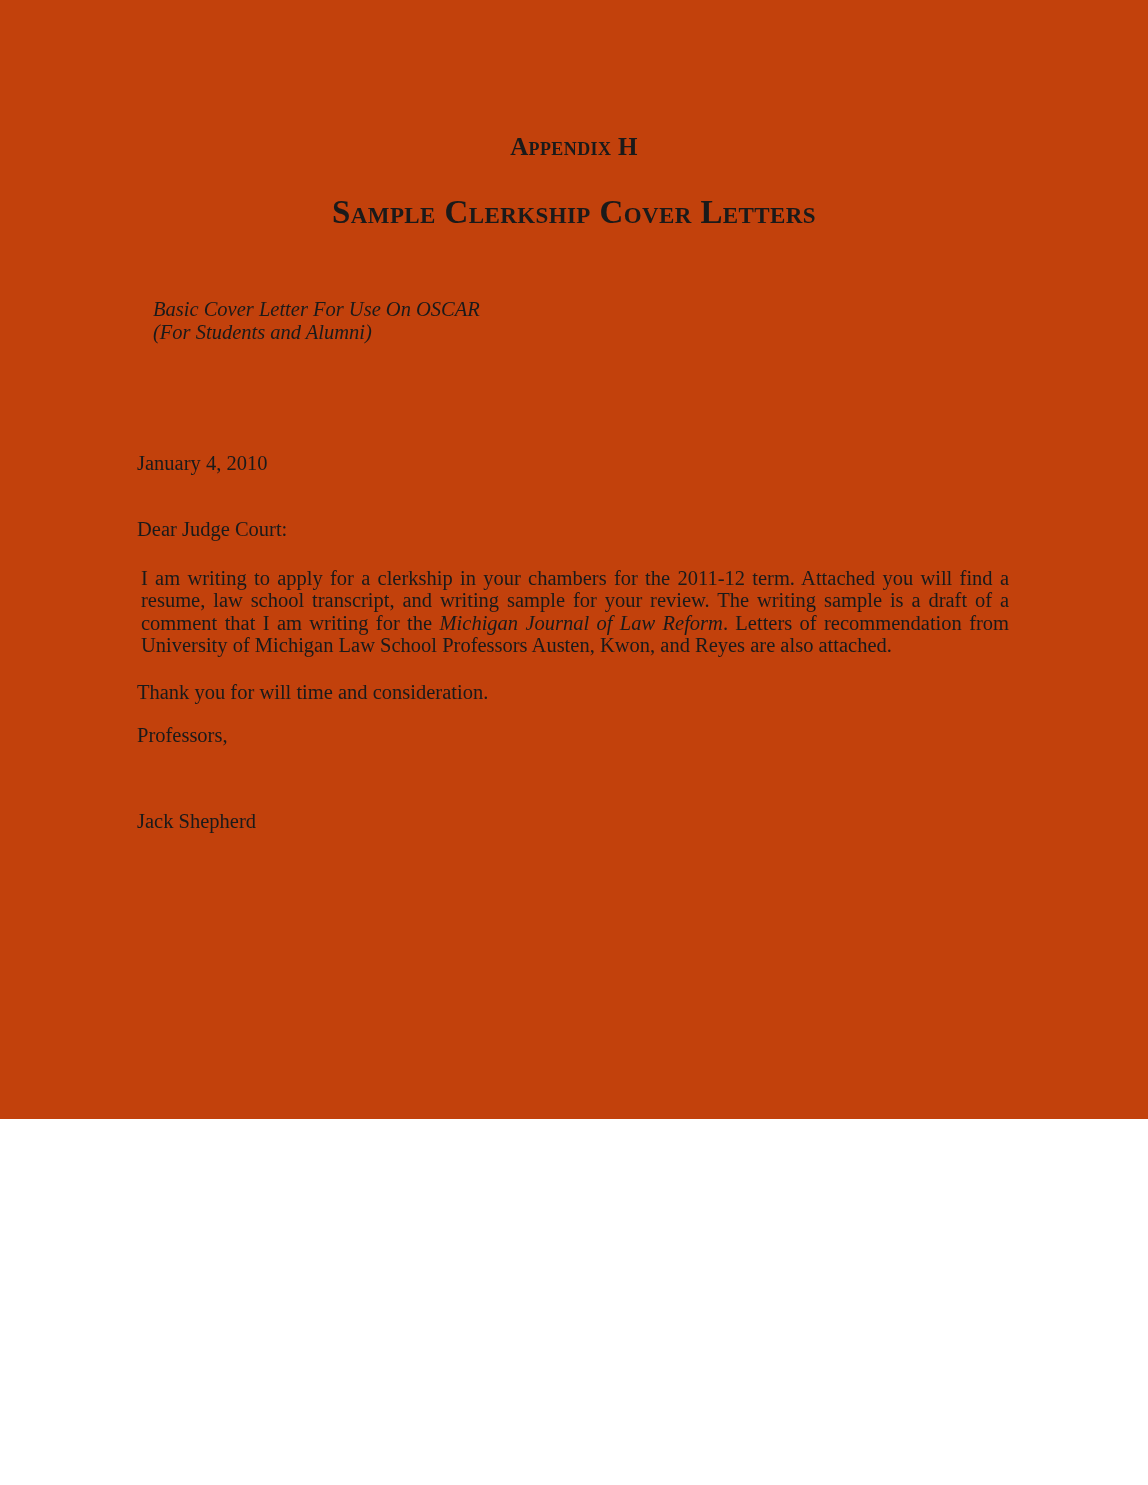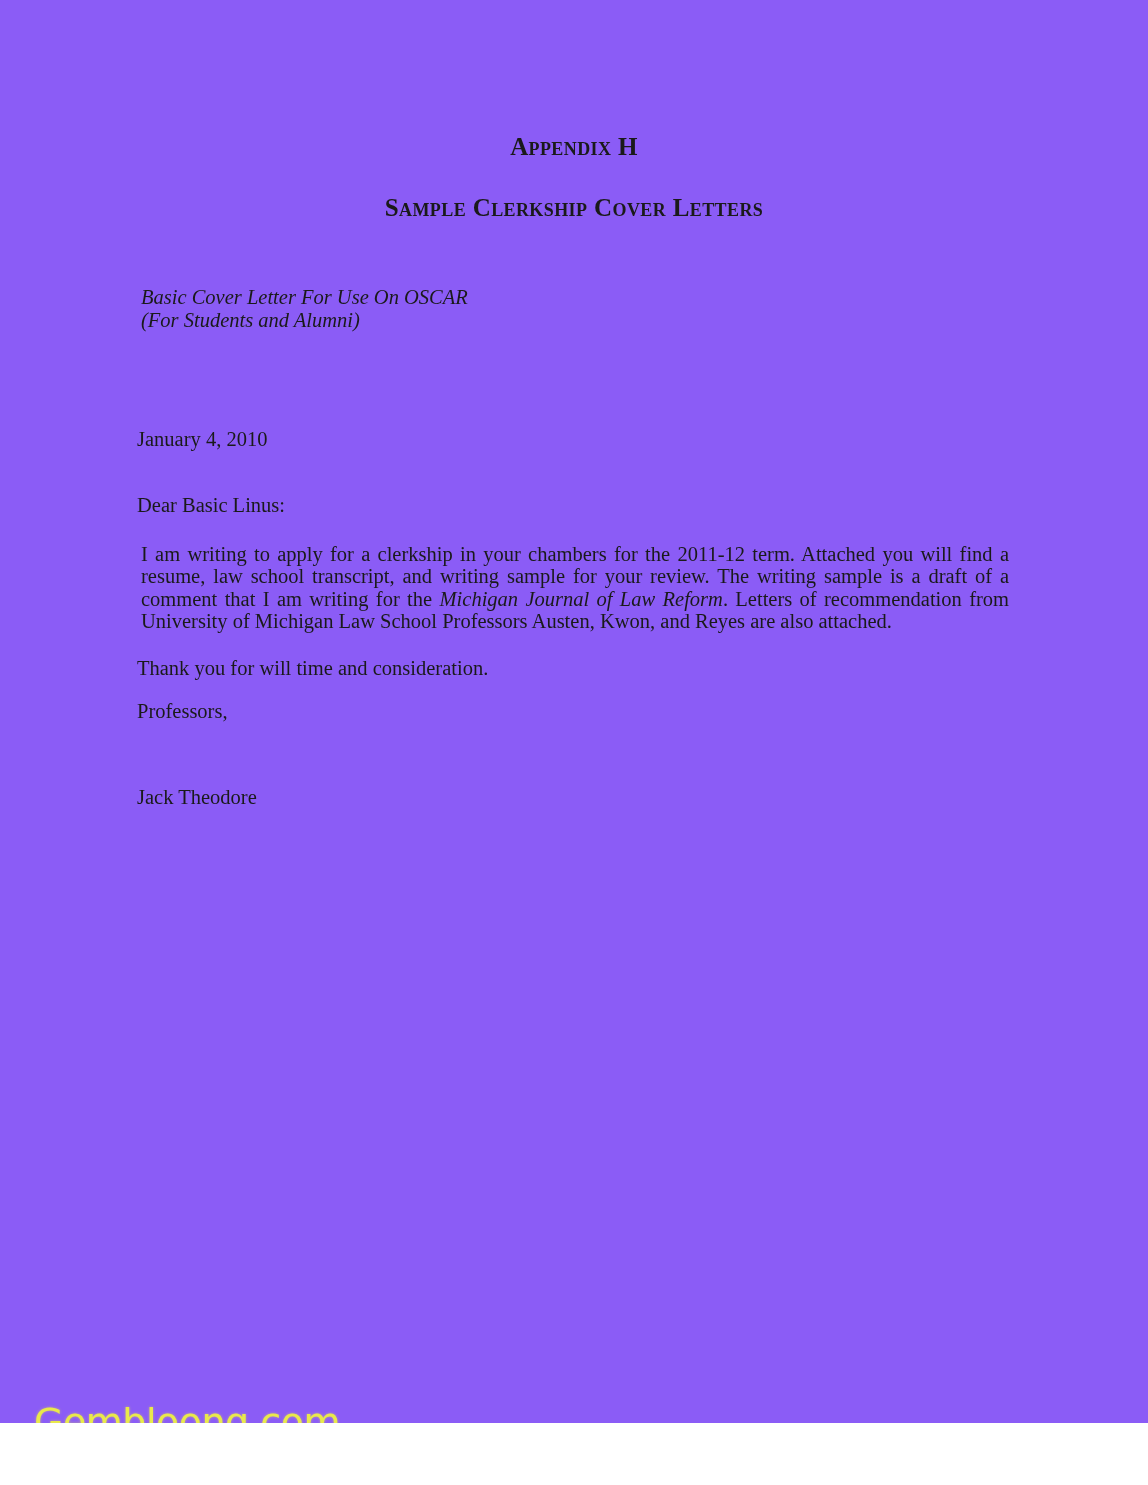--- a/index.html
+++ b/index.html
@@ -5,22 +5,22 @@
 <style>
   html, body {
     margin: 0;
     padding: 0;
     background: #ffffff;
   }
 
   .page {
     position: relative;
     width: 1148px;
-    height: 1423px;
-    background: #8b5cf6;
+    height: 1119px;
+    background: #c2410c;
     margin: 0 auto;
     overflow: hidden;
     font-family: "Liberation Serif", "DejaVu Serif", serif;
     color: #1a1a1a;
     -webkit-font-smoothing: antialiased;
   }
 
   
   .headings {
     position: absolute;
@@ -33,21 +33,21 @@
   .appendix-title {
     font-size: 25px;
     font-weight: bold;
     font-variant: small-caps;
     letter-spacing: 0.4px;
     line-height: 1.2;
     margin: 0;
   }
 
   .doc-subtitle {
-    font-size: 25px;
+    font-size: 33px;
     font-weight: bold;
     font-variant: small-caps;
     letter-spacing: 0.4px;
     line-height: 1.2;
     margin: 31px 0 0 0;
   }
 
   
   .letter {
     position: absolute;
@@ -55,21 +55,21 @@
     top: 282px;
     width: 876px;
     font-size: 20.5px;
     line-height: 21.8px;
   }
 
   .sample-label {
     font-style: italic;
     font-size: 20.5px;
     line-height: 22.5px;
-    margin: 4px;
+    margin: 16px;
     white-space: pre-line;
   }
 
   .spacer-lg  { height: 72px; }
   .spacer-md  { height: 22px; }
   .spacer-sm  { height: 21px; }
   .spacer-sig { height: 64px; }
 
   .sender-block   { margin: 0; white-space: pre-line; line-height: 21.8px; }
   .date-line      { margin: 0; }
@@ -125,35 +125,35 @@
 
     <div class="spacer-md"></div>
 
     <p class="date-line">January 4, 2010</p>
 
     <div class="spacer-md"></div>
 
 
     <div class="spacer-md"></div>
 
-    <p class="salutation">Dear Basic Linus:</p>
+    <p class="salutation">Dear Judge Court:</p>
 
     <div class="spacer-md"></div>
 
     <p class="body-paragraph"><span>I am writing to apply for a clerkship in your chambers for the 2011-12 term.  Attached you will find a resume, law school transcript, and writing sample for your review.  The writing sample is a draft of a comment that I am writing for the </span><span class="journal">Michigan Journal of Law Reform</span><span>.  Letters of recommendation from University of Michigan Law School Professors Austen, Kwon, and Reyes are also attached.</span></p>
 
     <div class="spacer-sm"></div>
 
     <p class="closing-line">Thank you for will time and consideration.</p>
 
     <div class="spacer-sm"></div>
 
     <p class="closing-line">Professors,</p>
 
     <div class="spacer-sig"></div>
 
-    <p class="signature-name">Jack Theodore</p>
+    <p class="signature-name">Jack Shepherd</p>
 
   </div>
 
   <div class="watermark">Gembloong.com</div>
 
 </div>
 
 </body></html>

